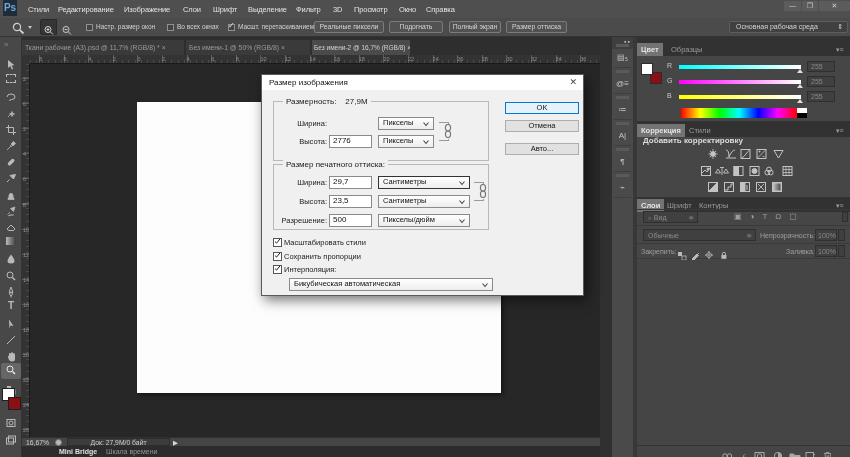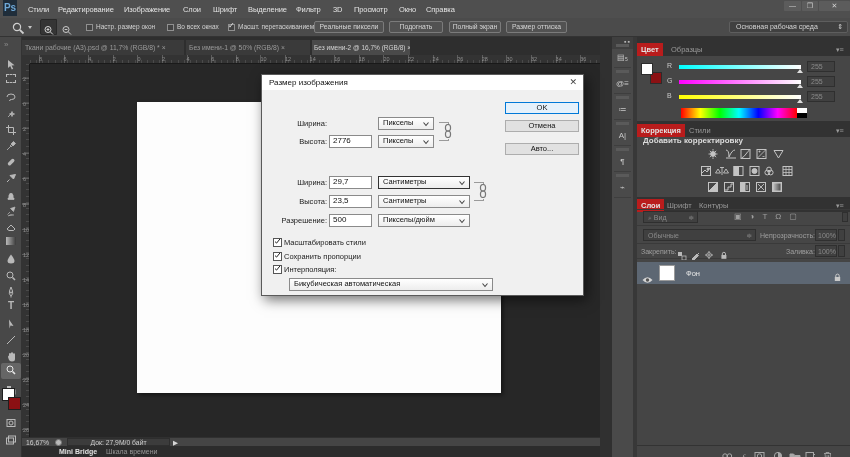--- a/index.html
+++ b/index.html
@@ -42,21 +42,21 @@
   #mbridge { left:22px; top:446px; width:578px; height:11px; background:#2c2c2c; }
   
   #vdivider { left:600px; top:37px; width:12px; height:420px; background:#303030; }
   #dock { left:612px; top:37px; width:25px; height:420px; background:#4a4a4a; border-right:4px solid #383838; }
   .docklab { position:absolute; left:4px; width:13px; height:3px; background:#5a5a5a; }
   .dockico { position:absolute; left:0; width:21px; height:13px; color:#c8c8c8; font-size:8px; text-align:center; line-height:13px; }
   #panels { left:637px; top:37px; width:213px; height:420px; background:#464646; }
   .ptabbar { position:absolute; left:0; width:213px; height:17px; background:#323232; }
   .ptab { position:absolute; top:4px; height:13px; font-size:7.5px; color:#9a9a9a; line-height:13px; padding:0 4px; }
   .ptab.act { font-weight:bold; }
-  .ptab.act { background:#b91c1c; color:#e3e3e3; }
+  .ptab.act { background:#737373; color:#e3e3e3; }
   .pmenu { position:absolute; right:4px; top:6px; width:10px; height:7px; color:#9a9a9a; font-size:7px; line-height:7px; }
   .vbox { position:absolute; background:#404040; border:1px solid #2f2f2f; color:#8a8a8a; font-size:7px; }
   
   #dlg { left:261px; top:74px; width:323px; height:222px; background:#f0f0f0; border:1px solid #5a5a5a; box-shadow:3px 4px 12px rgba(0,0,0,.55); }
   #dlgtitle { position:absolute; left:0; top:0; width:100%; height:15px; background:#fff; font-size:8px; color:#111; line-height:15px; padding-left:7px; }
   .grp { position:absolute; left:11px; width:216px; border:1px solid #b9b9b9; }
   .glabel { position:absolute; top:-5px; left:9px; background:#f0f0f0; padding:0 3px; font-size:8px; color:#1a1a1a; }
   .dlab { position:absolute; font-size:7.5px; color:#1a1a1a; text-align:right; }
   .dinput { position:absolute; height:13px; background:#fff; border:1px solid #8a8a8a; font-size:8px; color:#111; line-height:10px; padding-left:3px; }
   .dsel { position:absolute; height:13px; background:linear-gradient(#fff,#ededed); border:1px solid #8a8a8a; font-size:7.5px; color:#111; line-height:10px; padding-left:4px; }
@@ -399,32 +399,20 @@
           <path d="M31 0.5 v7 M27.5 4 h7 M31 0.5 l-1.5 2 M31 0.5 l1.5 2 M31 7.5 l-1.5 -2 M31 7.5 l1.5 -2 M27.5 4 l2 -1.5 M27.5 4 l2 1.5 M34.5 4 l-2 -1.5 M34.5 4 l-2 1.5" stroke="#b9b9b9" stroke-width="0.8" fill="none"></path>
           <path d="M44.3 4 V2.9 a1.6 1.6 0 0 1 3.2 0 V4" fill="none" stroke="#b9b9b9"></path>
           <rect x="43.4" y="4" width="5" height="3.8"></rect>
         </g>
       </svg></div>
     <div style="position:absolute;left:149px;top:211px;font-size:7px;color:#9f9f9f">Заливка:</div>
     <div class="vbox" style="left:178px;top:208px;width:22px;height:12px;line-height:11px;padding-left:2px">100%</div>
     <div class="vbox" style="left:201px;top:208px;width:7px;height:12px"></div>
 
     <div style="position:absolute;left:0;top:223px;width:213px;height:185px;background:#454545"></div>
-    <div style="position:absolute;left:0;top:225px;width:213px;height:22px;background:#5d6773">
-      <span style="position:absolute;left:5px;top:8px"><svg width="11" height="8" viewBox="0 0 11 8">
-          <path d="M0.5 4 Q5.5 -1.5 10.5 4 Q5.5 9.5 0.5 4 Z" fill="#d5d5d5"></path>
-          <circle cx="5.5" cy="4" r="1.7" fill="#555"></circle>
-        </svg></span>
-      <span style="position:absolute;left:22px;top:3px;width:16px;height:16px;background:#fff;border:1px solid #9a9a9a"></span>
-      <span style="position:absolute;left:49px;top:7px;font-size:7.5px;color:#e8e8e8">Фон</span>
-      <span style="position:absolute;right:9px;top:6px"><svg width="7" height="9" viewBox="0 0 7 9">
-          <path d="M1.8 4 V2.8 a1.7 1.7 0 0 1 3.4 0 V4" fill="none" stroke="#c9c9c9"></path>
-          <rect x="0.8" y="4" width="5.4" height="4" fill="#c9c9c9"></rect>
-        </svg></span>
-    </div>
 
     <div style="position:absolute;left:0;top:408px;width:213px;height:12px;background:#454545;border-top:1px solid #333">
       <span style="position:absolute;left:84px;top:1px"><svg width="112" height="10" viewBox="0 0 112 10">
           <g stroke="#a8a8a8" fill="none">
 <circle cx="4" cy="5" r="2.2"></circle>
             <circle cx="8.5" cy="5" r="2.2"></circle>
 <text x="21" y="8.5" font-size="9" font-style="italic" fill="#a8a8a8" stroke="none" font-family="Liberation Serif">f</text>
 <rect x="34" y="1.5" width="9" height="7"></rect>
             <circle cx="38.5" cy="5" r="2.2"></circle>
 <circle cx="57" cy="5" r="3.6"></circle>
@@ -434,35 +422,41 @@
             <path d="M92.5 3.5 h1.5 M87 1.5 v-0"></path>
 <path d="M103 2.5 h7 M105 2.5 v-1 h3 v1 M104 2.5 l0.6 6.5 h4.3 l0.6 -6.5 M106 4.2 v3.3 M107.5 4.2 v3.3" stroke-width="0.8"></path>
 </g>
         </svg></span>
     </div>
   </div>
 
   <div class="abs" id="dlg">
     <div id="dlgtitle">Размер изображения<span style="position:absolute;right:6px;top:0;color:#444;font-size:9px">✕</span></div>
 
+    <div class="grp" style="top:26px;height:60px">
+      <span class="glabel">Размерность:&nbsp;&nbsp;&nbsp;&nbsp;27,9М</span>
+    </div>
     <div class="dlab" style="left:20px;top:44px;width:45px">Ширина:</div>
     <div class="dinput" style="left:67px;top:60px;width:43px;border-color:#4a90d9"><span style="background:#3399ff;color:#fff">3508</span></div>
     <div class="dsel" style="left:116px;top:42px;width:56px">Пикселы<span class="chev">
         <svg width="6" height="6" viewBox="0 0 6 6">
           <path d="M0.5 1.5 L3 4.5 L5.5 1.5" fill="none" stroke="#444" stroke-width="1.1"></path>
         </svg>
       </span></div>
     <div class="dlab" style="left:20px;top:62px;width:45px">Высота:</div>
     <div class="dinput" style="left:67px;top:60px;width:43px">2776</div>
     <div class="dsel" style="left:116px;top:60px;width:56px">Пикселы<span class="chev">
         <svg width="6" height="6" viewBox="0 0 6 6">
           <path d="M0.5 1.5 L3 4.5 L5.5 1.5" fill="none" stroke="#444" stroke-width="1.1"></path>
         </svg>
       </span></div>
 
+    <div class="grp" style="top:89px;height:66px">
+      <span class="glabel">Размер печатного оттиска:</span>
+    </div>
     <div class="dlab" style="left:10px;top:103px;width:55px">Ширина:</div>
     <div class="dinput" style="left:67px;top:101px;width:43px">29,7</div>
     <div class="dsel" style="left:116px;top:101px;width:92px;border-color:#333">Сантиметры<span class="chev">
         <svg width="6" height="6" viewBox="0 0 6 6">
           <path d="M0.5 1.5 L3 4.5 L5.5 1.5" fill="none" stroke="#444" stroke-width="1.1"></path>
         </svg>
       </span></div>
     <div class="dlab" style="left:10px;top:122px;width:55px">Высота:</div>
     <div class="dinput" style="left:67px;top:120px;width:43px">23,5</div>
     <div class="dsel" style="left:116px;top:120px;width:92px">Сантиметры<span class="chev">

